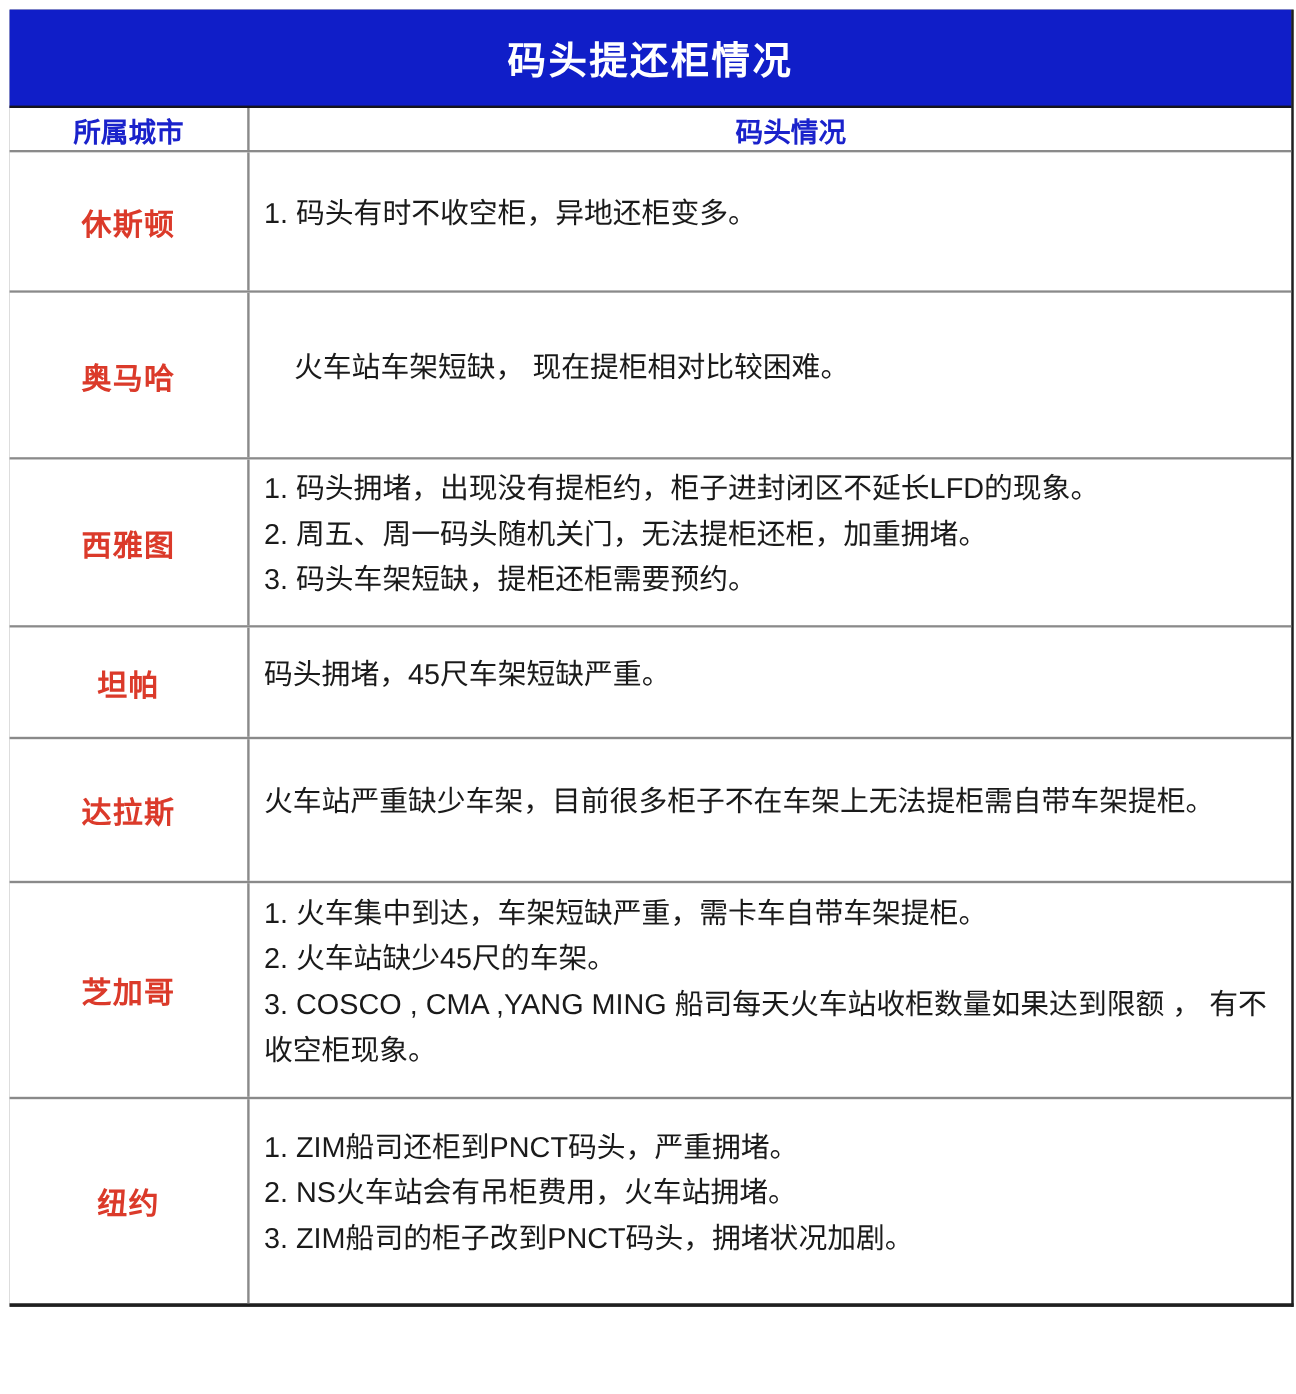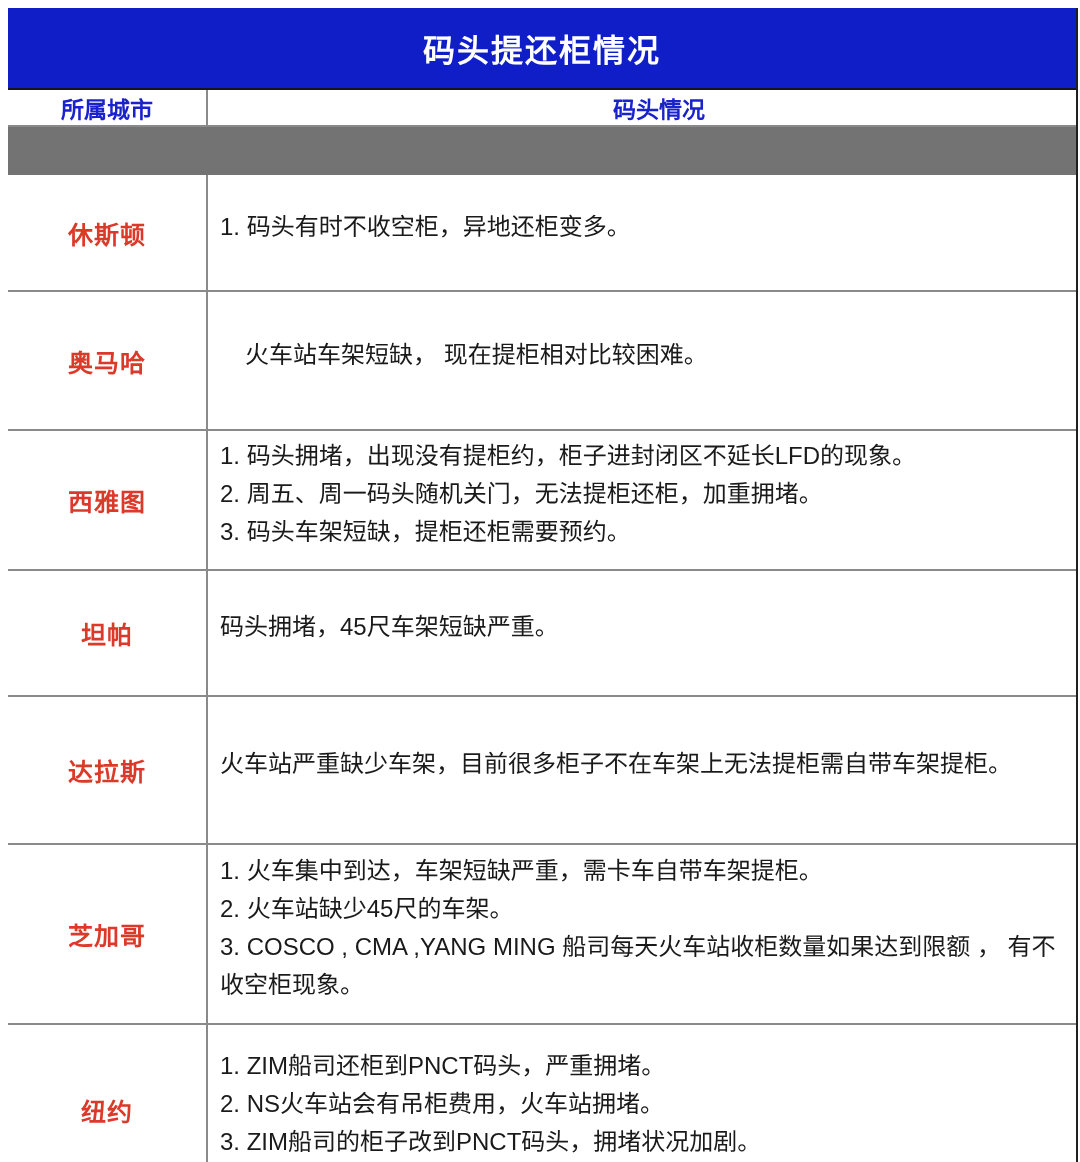--- a/index.html
+++ b/index.html
@@ -81,25 +81,25 @@
     font-size: 25px;
     letter-spacing: 1px;
   }
   .status-line {
     color: #1a1a1a;
     font-size: 24px;
     line-height: 38px;
     text-align: left;
     word-break: break-word;
   }
-  .r1 { height: 117px; margin-top: 48px; }
+  .r1 { height: 117px; }
   .r2 { height: 139px; gap: 25px; }
   .r3 { height: 140px; }
-  .r4 { height: 126px; }
-  .r5 { height: 148px; }
+  .r4 { height: 93px; }
+  .r5 { height: 120px; }
   .r6 { height: 180px; }
   .r7 { height: 170px; }
 </style>
 </head>
 <body>
 
 <div class="page">
   <div class="table-wrap">
 
     <div class="title-bar">

